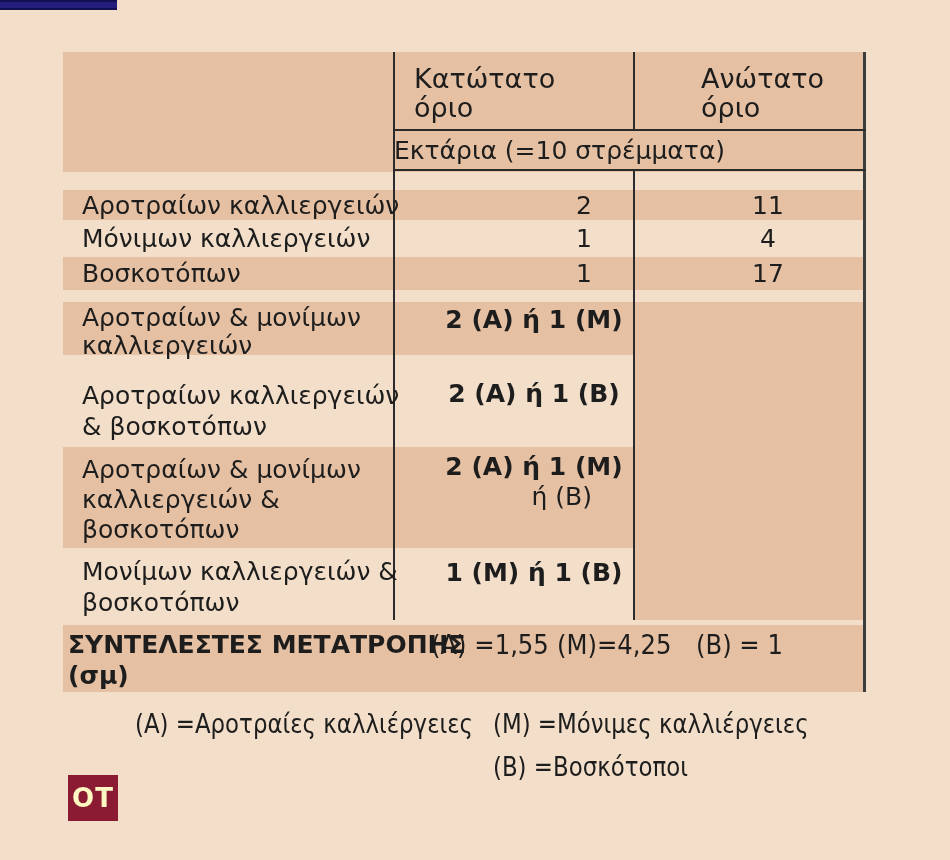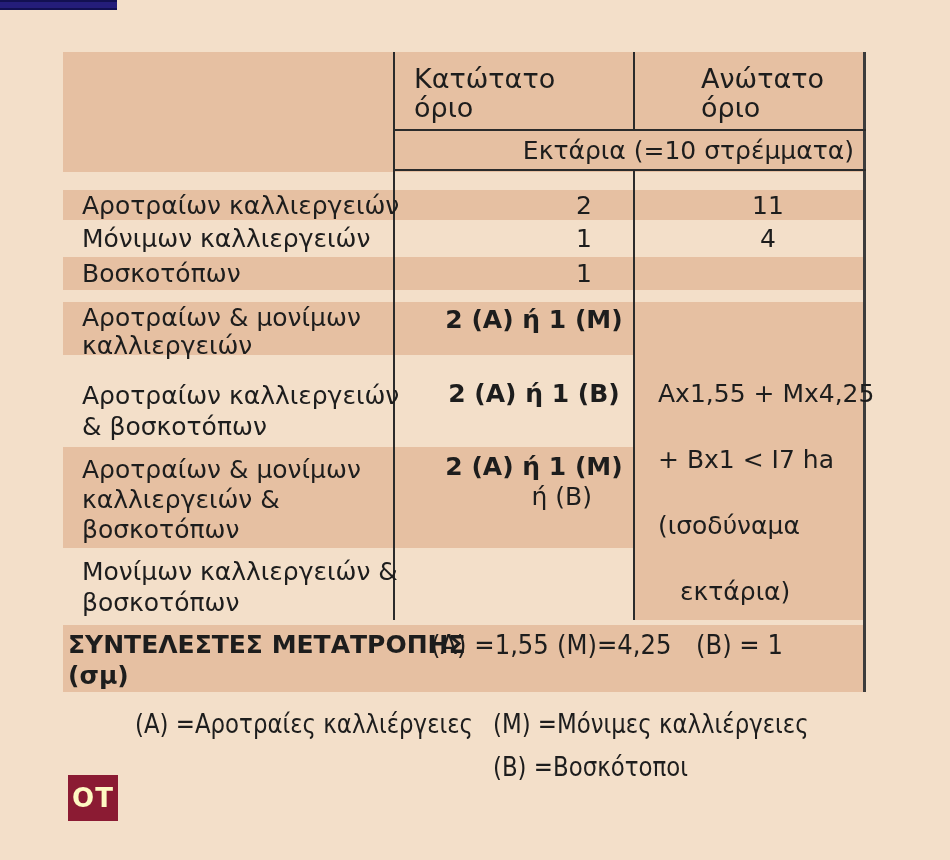--- a/index.html
+++ b/index.html
@@ -44,56 +44,52 @@
   <div class="vline" style="left:633px;top:52px;height:78px;"></div>
   <div class="vline" style="left:633px;top:170px;height:450px;"></div>
   <div class="vline" style="left:863px;top:52px;height:640px;width:3px;background:#3c3c3c;"></div>
   <div class="hline" style="left:394px;top:129px;width:472px;"></div>
   <div class="hline" style="left:394px;top:169px;width:472px;"></div>
 
   <div class="txt hdr" style="left:414px;top:64px;">Κατώτατο
 όριο</div>
   <div class="txt hdr" style="left:701px;top:64px;">Ανώτατο
 όριο</div>
-  <div class="txt" style="left:394px;top:136px;width:460px;text-align:right;">Εκτάρια (=10 στρέμματα)</div>
+  <div class="txt" style="left:394px;top:136px;width:460px;text-align:left;">Εκτάρια (=10 στρέμματα)</div>
 
   <div class="txt" style="left:82px;top:191px;">Αροτραίων καλλιεργειών</div>
   <div class="txt num-min" style="left:394px;top:191px;">2</div>
   <div class="txt num-max" style="left:672px;top:191px;">11</div>
 
   <div class="txt" style="left:82px;top:224px;">Μόνιμων καλλιεργειών</div>
   <div class="txt num-min" style="left:394px;top:224px;">1</div>
   <div class="txt num-max" style="left:672px;top:224px;">4</div>
 
   <div class="txt" style="left:82px;top:259px;">Βοσκοτόπων</div>
   <div class="txt num-min" style="left:394px;top:259px;">1</div>
+  <div class="txt num-max" style="left:672px;top:259px;">17</div>
 
   <div class="txt" style="left:82px;top:304px;line-height:28px;">Αροτραίων &amp; μονίμων
 καλλιεργειών</div>
   <div class="txt val-center" style="left:394px;top:305px;">2 (Α) ή 1 (Μ)</div>
 
   <div class="txt" style="left:82px;top:380px;line-height:31px;">Αροτραίων καλλιεργειών
 &amp; βοσκοτόπων</div>
   <div class="txt val-center" style="left:394px;top:379px;">2 (Α) ή 1 (Β)</div>
 
   <div class="txt" style="left:82px;top:455px;line-height:30px;">Αροτραίων &amp; μονίμων
 καλλιεργειών &amp;
 βοσκοτόπων</div>
   <div class="txt val-center" style="left:394px;top:452px;">2 (Α) ή 1 (Μ)</div>
   <div class="txt val-right" style="left:394px;top:482px;">ή  (Β)</div>
 
   <div class="txt" style="left:82px;top:556px;line-height:31px;">Μονίμων καλλιεργειών &amp;
 βοσκοτόπων</div>
+  <div class="txt val-center" style="left:394px;top:558px;">1 (Μ) ή 1 (Β)</div>
 
-  <div class="txt formula" style="left:658px;top:344px;">
-    <div>Αx1,55 + Μx4,25</div>
-    <div>+ Βx1 &lt; Ι7 ha</div>
-    <div>(ισοδύναμα</div>
-    <div class="ind">εκτάρια)</div>
-  </div>
 
   <div class="txt bold" style="left:68px;top:630px;font-size:25px;">ΣΥΝΤΕΛΕΣΤΕΣ ΜΕΤΑΤΡΟΠΗΣ</div>
   <div class="txt bold" style="left:68px;top:661px;font-size:25px;">(σμ)</div>
   <div class="txt cond2" style="left:431px;top:630px;font-size:27px;">(Α) =1,55</div>
   <div class="txt cond2" style="left:557px;top:630px;font-size:27px;">(Μ)=4,25</div>
   <div class="txt cond2" style="left:696px;top:630px;font-size:27px;">(Β) = 1</div>
 
   <div class="txt cond" style="left:135px;top:710px;font-size:26px;">(Α) =Αροτραίες καλλιέργειες</div>
   <div class="txt cond" style="left:493px;top:710px;font-size:26px;">(Μ) =Μόνιμες καλλιέργειες</div>
   <div class="txt cond" style="left:493px;top:753px;font-size:26px;">(Β) =Βοσκότοποι</div>

